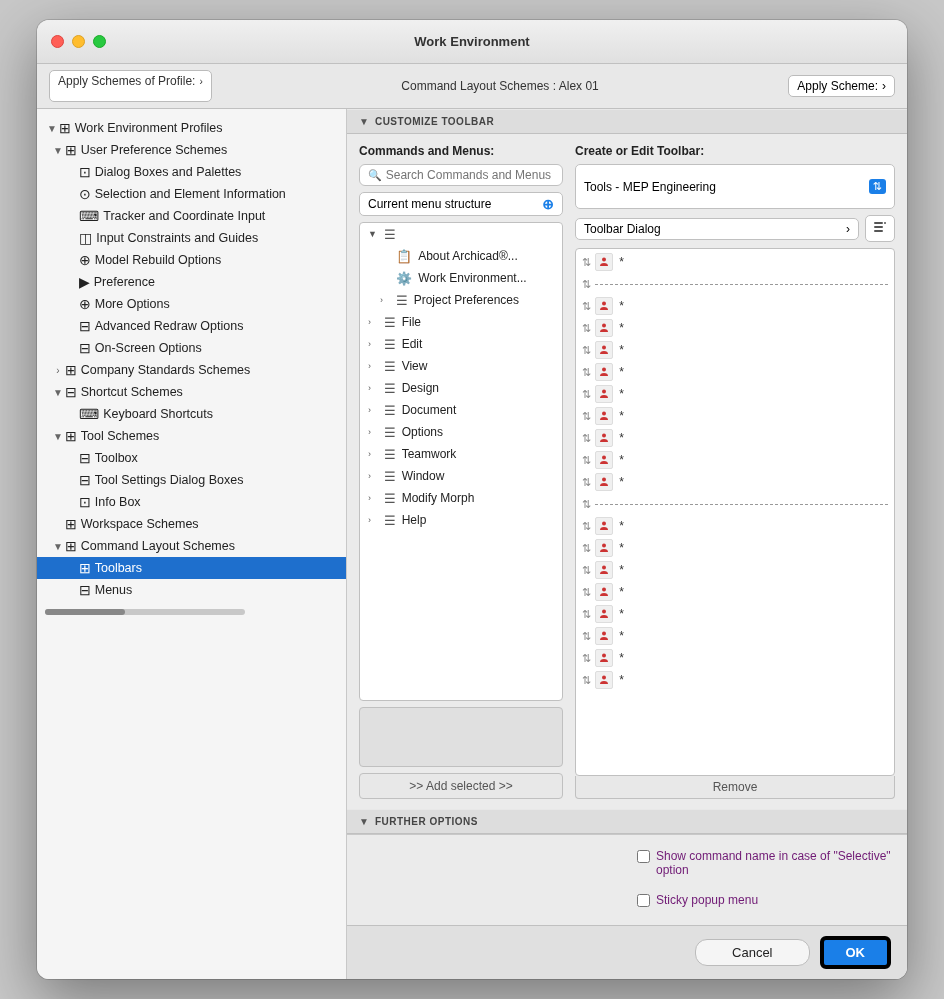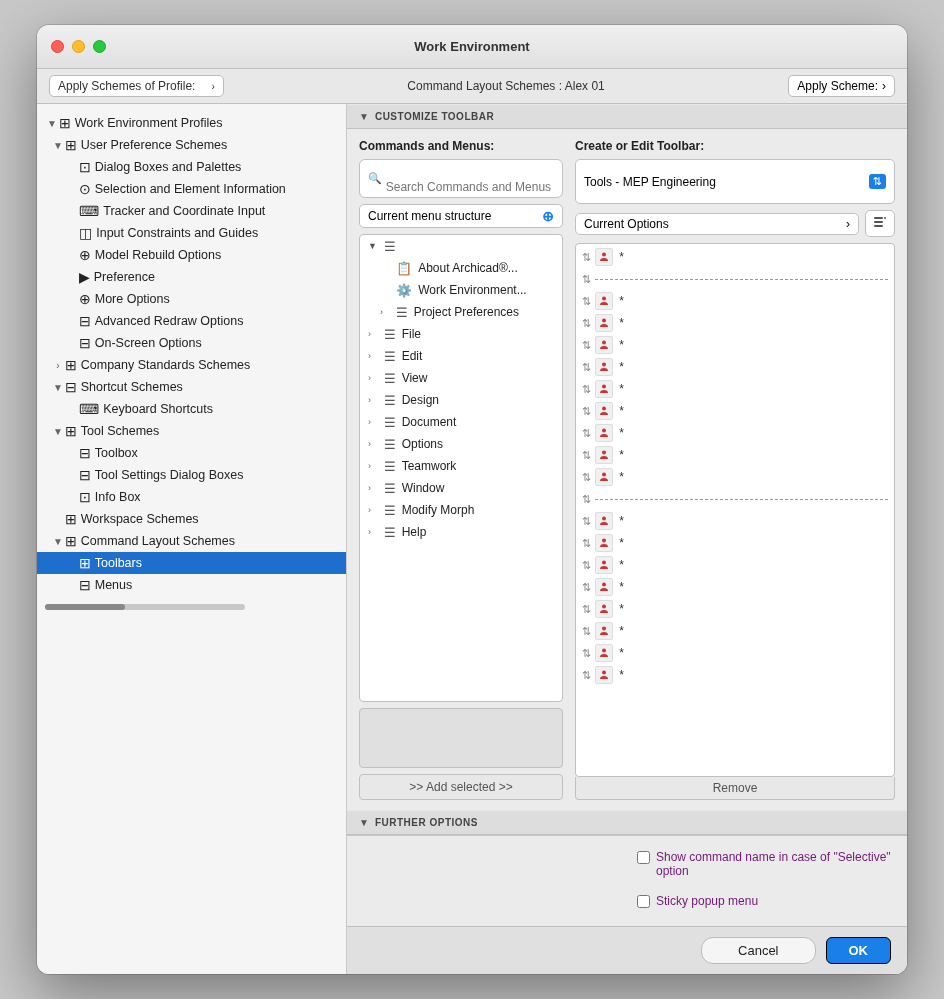--- a/index.html
+++ b/index.html
@@ -54,25 +54,25 @@
       border-bottom: 1px solid #c0c0c0;
       display: flex;
       align-items: center;
       padding: 6px 12px;
       gap: 8px;
     }
     .scheme-dropdown {
       background: white;
       border: 1px solid #bbb;
       border-radius: 5px;
-      padding: 3px 8px 3px 8px;
-      font-size: 12px;
-      display: flex;
-      align-items: center;
-      gap: 16px;
+      padding: 3px 8px 13px 8px;
+      font-size: 12px;
+      display: flex;
+      align-items: center;
+      gap: 4px;
       cursor: pointer;
     }
     .scheme-dropdown span { color: #333; }
     .scheme-arrow { color: #666; font-size: 10px; }
     .breadcrumb {
       flex: 1;
       font-size: 12px;
       color: #333;
       text-align: center;
     }
@@ -193,21 +193,20 @@
       margin-bottom: 6px;
       gap: 4px;
     }
     .search-bar input {
       border: none;
       outline: none;
       font-size: 12px;
       flex: 1;
       background: transparent;
       color: #3b82f6;
-      margin-top: 17px;
     }
     .search-icon-svg { color: #888; font-size: 11px; }
     .menu-dropdown {
       display: flex;
       align-items: center;
       justify-content: space-between;
       background: white;
       border: 1px solid #c0c0c0;
       border-radius: 5px;
       padding: 3px 8px;
@@ -395,21 +394,21 @@
       background: #f5f5f5;
       border: 1px solid #bbb;
       border-radius: 12px;
       padding: 5px 36px;
       font-size: 13px;
       cursor: pointer;
       color: #222;
     }
     .btn-ok {
       background: #1a7fe8;
-      border: 1px solid #000000;
+      border: 4px solid #000000;
       border-radius: 6px;
       padding: 5px 22px;
       font-size: 13px;
       cursor: pointer;
       color: white;
       font-weight: 600;
     }
     
     .sidebar-bottom-scroll {
       padding: 4px 8px;
@@ -678,21 +677,21 @@
         <div class="toolbar-panel">
           <div class="panel-label">Create or Edit Toolbar:</div>
           <div class="toolbar-top-row">
             <div class="toolbar-select">
               <span>Tools - MEP Engineering</span>
               <span class="toolbar-select-arrow">⇅</span>
             </div>
           </div>
           <div class="toolbar-options-row">
             <div class="toolbar-options-btn">
-              <span>Current Options</span>
+              <span>Toolbar Dialog</span>
               <span>›</span>
             </div>
             <div class="edit-icon-btn">
               <svg width="14" height="14" viewBox="0 0 14 14" fill="none" xmlns="http://www.w3.org/2000/svg">
                 <rect x="1" y="2" width="9" height="2" rx="1" fill="#555"></rect>
                 <rect x="1" y="6" width="9" height="2" rx="1" fill="#555"></rect>
                 <rect x="1" y="10" width="9" height="2" rx="1" fill="#555"></rect>
                 <rect x="11" y="2" width="2" height="2" rx="1" fill="#555"></rect>
               </svg>
             </div>

